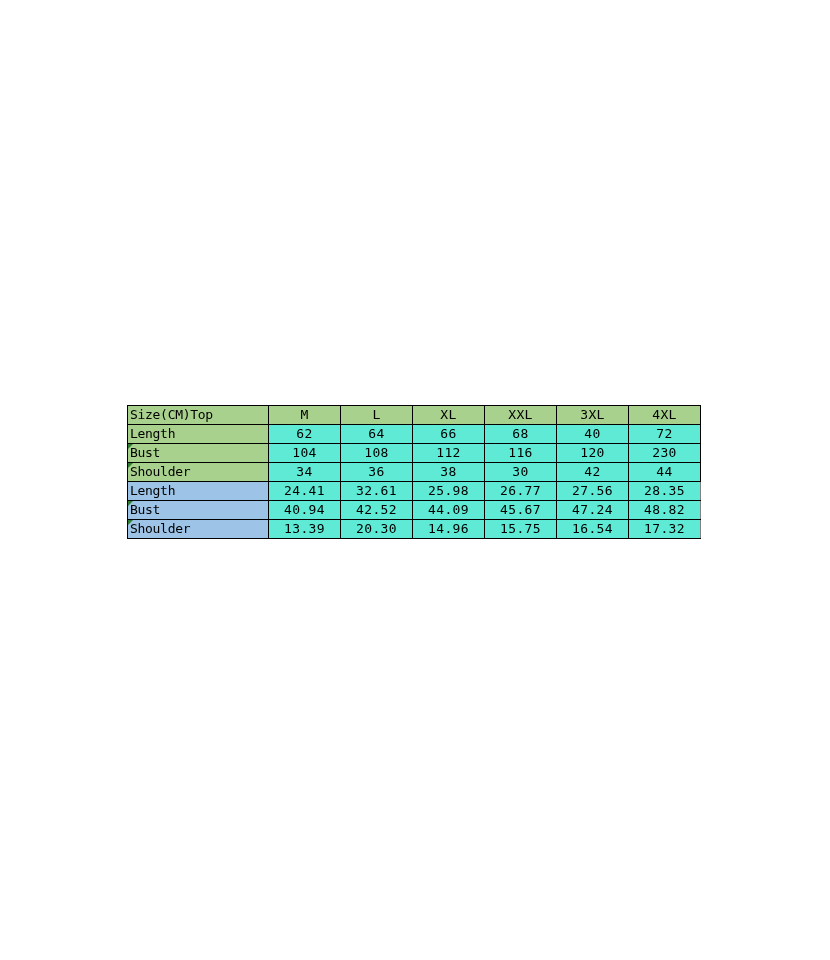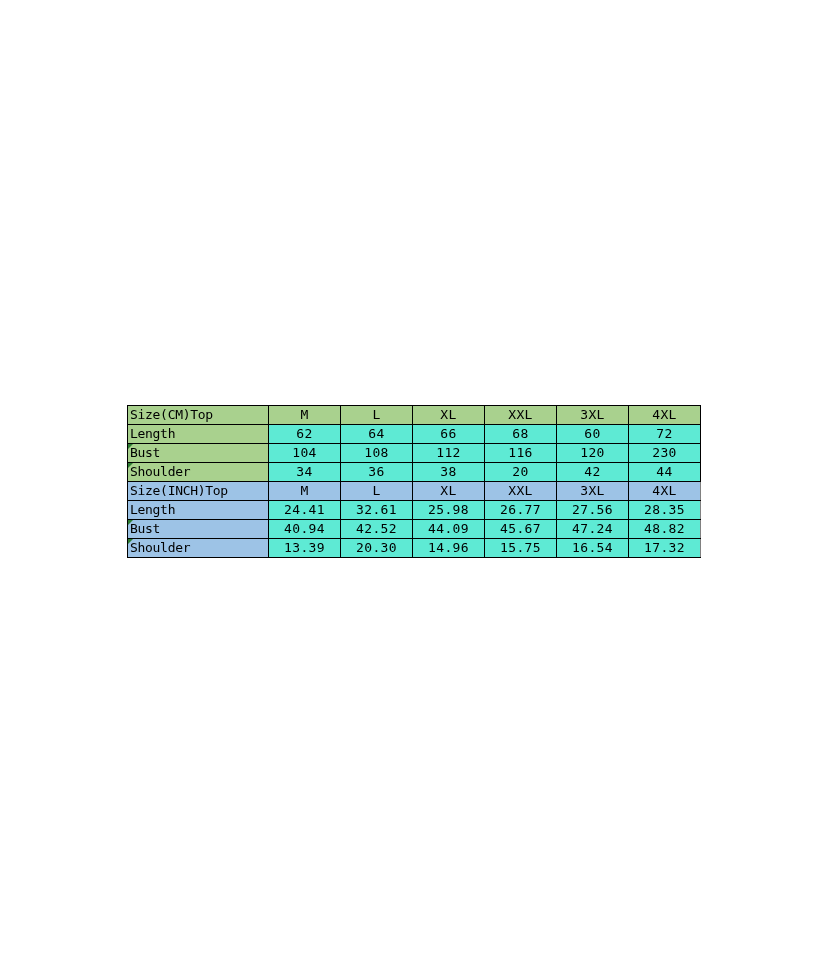--- a/index.html
+++ b/index.html
@@ -113,53 +113,44 @@
         <td class="val green">3XL</td>
         <td class="val green">4XL</td>
       </tr>
 
       <tr>
         <td class="lbl green">Length</td>
         <td class="val white">62</td>
         <td class="val white">64</td>
         <td class="val white">66</td>
         <td class="val white">68</td>
-        <td class="val white">60</td>
+        <td class="val white">40</td>
         <td class="val white">72</td>
       </tr>
 
       <tr>
         <td class="lbl green tri">Bust</td>
         <td class="val white">104</td>
         <td class="val white">108</td>
         <td class="val white">112</td>
         <td class="val white">116</td>
         <td class="val white">120</td>
         <td class="val white">230</td>
       </tr>
 
       <tr>
         <td class="lbl green tri">Shoulder</td>
         <td class="val white">34</td>
         <td class="val white">36</td>
         <td class="val white">38</td>
-        <td class="val white">20</td>
+        <td class="val white">30</td>
         <td class="val white">42</td>
         <td class="val white">44</td>
       </tr>
 
-      <tr class="inch-head">
-        <td class="lbl blue">Size(INCH)Top</td>
-        <td class="val blue">M</td>
-        <td class="val blue">L</td>
-        <td class="val blue">XL</td>
-        <td class="val blue">XXL</td>
-        <td class="val blue">3XL</td>
-        <td class="val blue">4XL</td>
-      </tr>
 
       <tr class="inch-row">
         <td class="lbl blue">Length</td>
         <td class="val white">24.41</td>
         <td class="val white">32.61</td>
         <td class="val white">25.98</td>
         <td class="val white">26.77</td>
         <td class="val white">27.56</td>
         <td class="val white">28.35</td>
       </tr>

